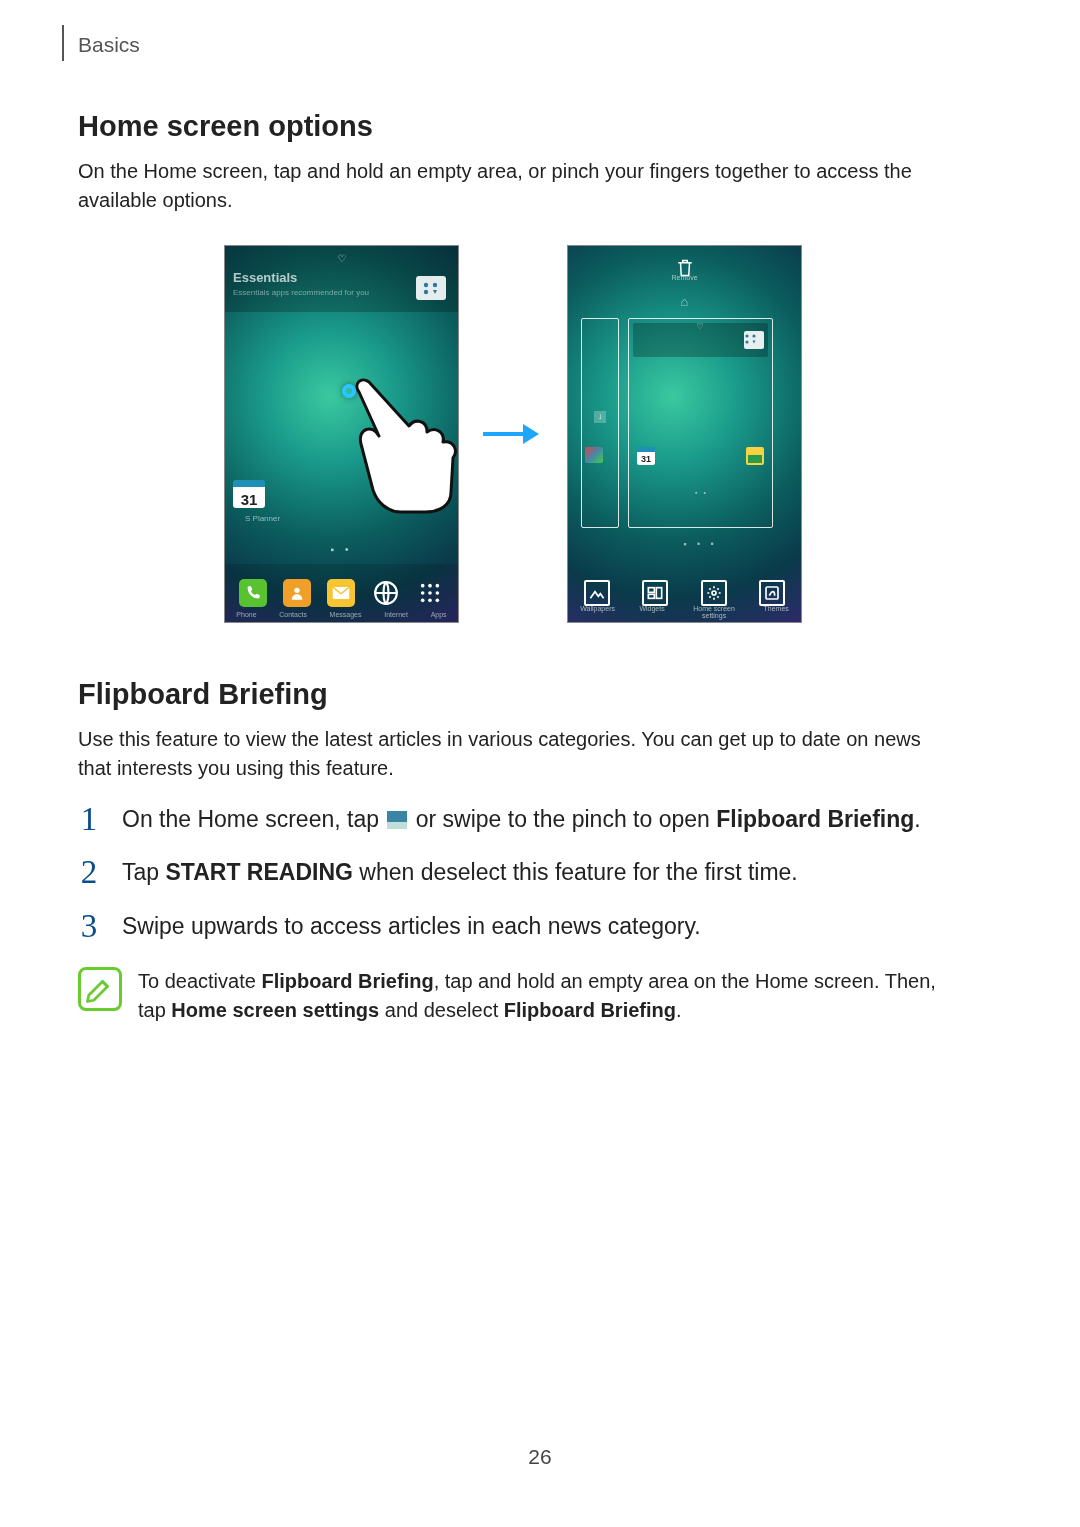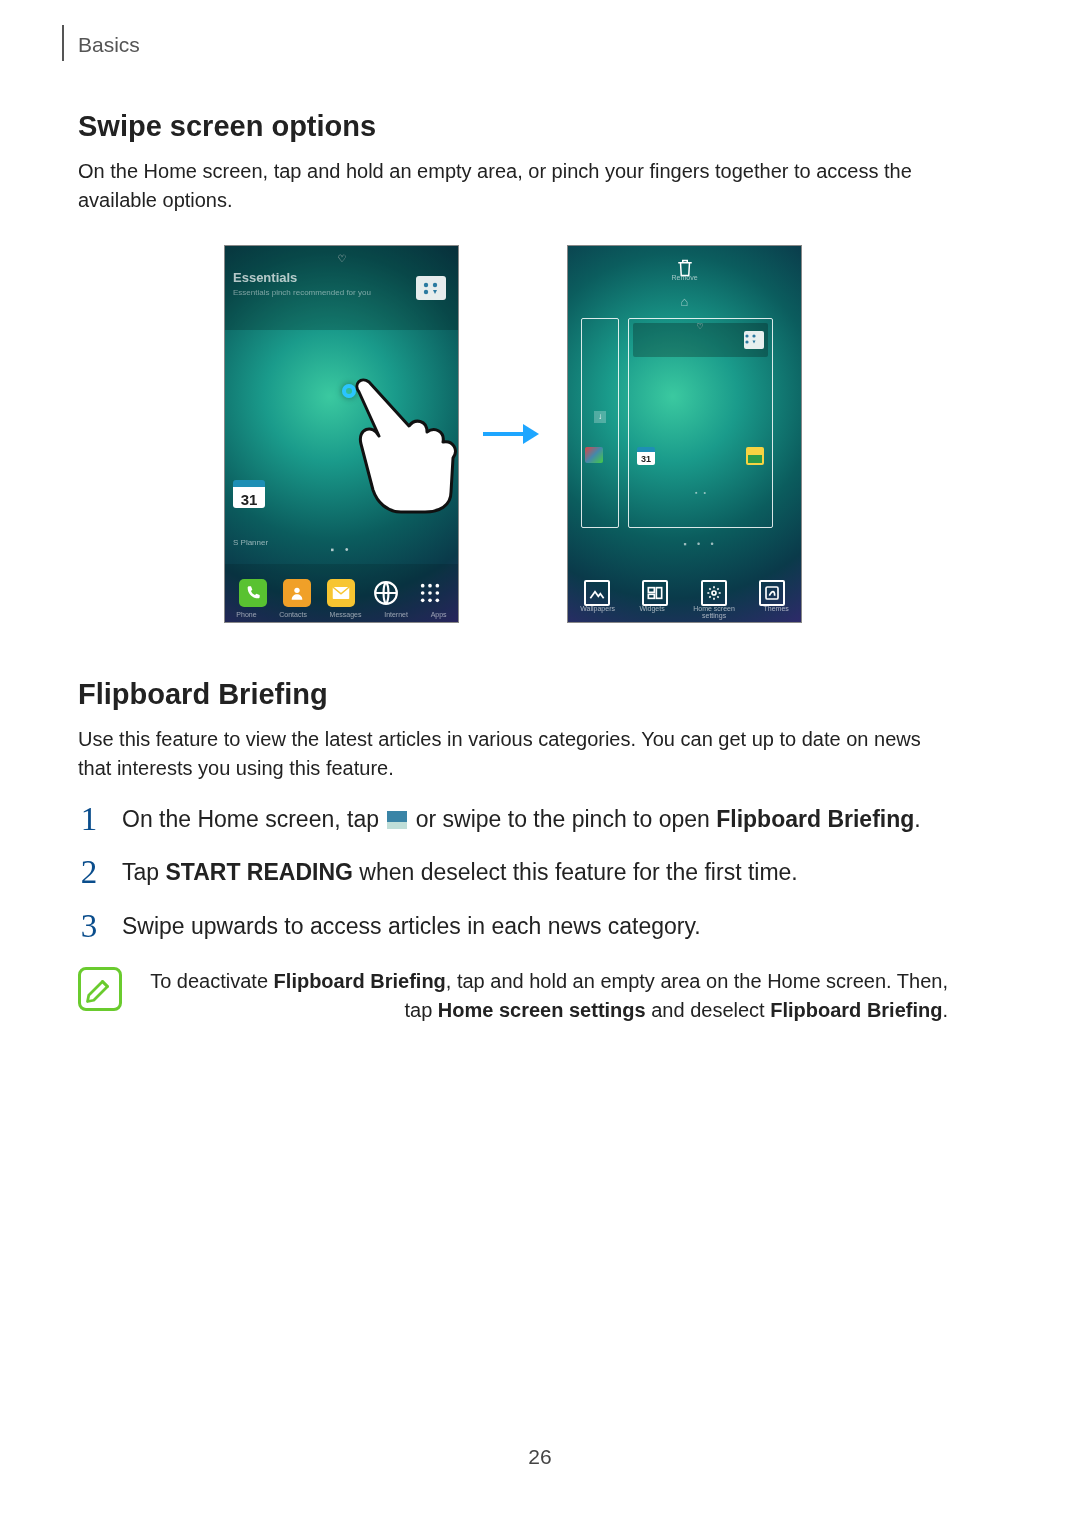--- a/index.html
+++ b/index.html
@@ -81,21 +81,21 @@
     left: 40px;
     top: 0;
     width: 0;
     height: 0;
     border-top: 10px solid transparent;
     border-bottom: 10px solid transparent;
     border-left: 16px solid #1ea6ff;
   }
   
   .s1-top {
-    position: absolute; left: 0; top: 0; width: 100%; height: 84px;
+    position: absolute; left: 0; top: 0; width: 100%; height: 66px;
     background: rgba(0,0,0,0.22);
   }
   .s1-top-text {
     position: absolute; left: 8px; top: 24px; color: rgba(255,255,255,0.7);
     font-size: 13px; font-weight: 600;
   }
   .s1-top-sub {
     position: absolute; left: 8px; top: 42px; color: rgba(255,255,255,0.45);
     font-size: 8px;
   }
@@ -113,21 +113,21 @@
   .hand {
     position:absolute; left:55%; top:128px; width:110px; height:140px;
   }
   .cal-box {
     position:absolute; left:8px; top:234px; width:32px; height:28px;
     background:#fff; border-radius:3px;
     text-align:center; font-size:15px; font-weight:600; line-height:26px; color:#222;
     border-top: 7px solid #1e8fb5;
   }
   .cal-caption {
-    position:absolute; left:8px; top:268px; color:rgba(255,255,255,0.55); font-size:8px;margin-top:24px;
+    position:absolute; left:20px; top:268px; color:rgba(255,255,255,0.55); font-size:8px;
   }
   .pager {
     position:absolute; left:0; top:298px; width:100%; text-align:center; color:rgba(255,255,255,0.7); font-size:10px; letter-spacing:4px;
   }
   .dock {
     position:absolute; left:0; bottom:0; width:100%; height:58px;
     background:rgba(0,0,0,0.12);
     display:flex; align-items:center; justify-content:space-around;
     padding:0 6px;
   }
@@ -218,23 +218,22 @@
     vertical-align: -2px;
     margin: 0 2px;
   }
   .inline-icon::after {
     content: "";
     position: absolute; left:0; bottom:0; width:100%; height:7px;
     background: #bfded8;
   }
   .note-row {
     display: flex;
-    gap: 22px;
+    gap: 16px;
     margin-top: 24px;
-    text-align: right;
   }
   .note-icon {
     width: 44px; height: 44px; flex-shrink: 0;
     border: 3px solid #6acb2e; border-radius: 8px;
     display:flex; align-items:center; justify-content:center;
   }
   .page-num {
     position: absolute;
     left: 0; width: 1080px;
     bottom: 58px;
@@ -245,30 +244,30 @@
   b { font-weight: 700; }
 </style>
 </head>
 <body>
 
 <div class="header-rule"></div>
 <div class="header-label">Basics</div>
 
 <div class="content">
 
-  <h2>Swipe screen options</h2>
+  <h2>Home screen options</h2>
   <p class="body">On the Home screen, tap and hold an empty area, or pinch your fingers together to access the available options.</p>
 
   <div class="figure-row">
 
     <div class="screen">
       <div class="s1-heart">♡</div>
       <div class="s1-top">
         <div class="s1-top-text">Essentials</div>
-        <div class="s1-top-sub">Essentials pinch recommended for you</div>
+        <div class="s1-top-sub">Essentials apps recommended for you</div>
         <div class="s1-chip">
           <svg width="18" height="14">
               <circle cx="4" cy="4" r="2.2" fill="#2a7aa0"></circle>
               <circle cx="13" cy="4" r="2.2" fill="#2a7aa0"></circle>
               <circle cx="4" cy="11" r="2.2" fill="#2a7aa0"></circle>
               <path d="M11 9 l4 0 l-2 4 z" fill="#2a7aa0"></path>
             </svg>
         </div>
       </div>
       <div class="ring"></div>

